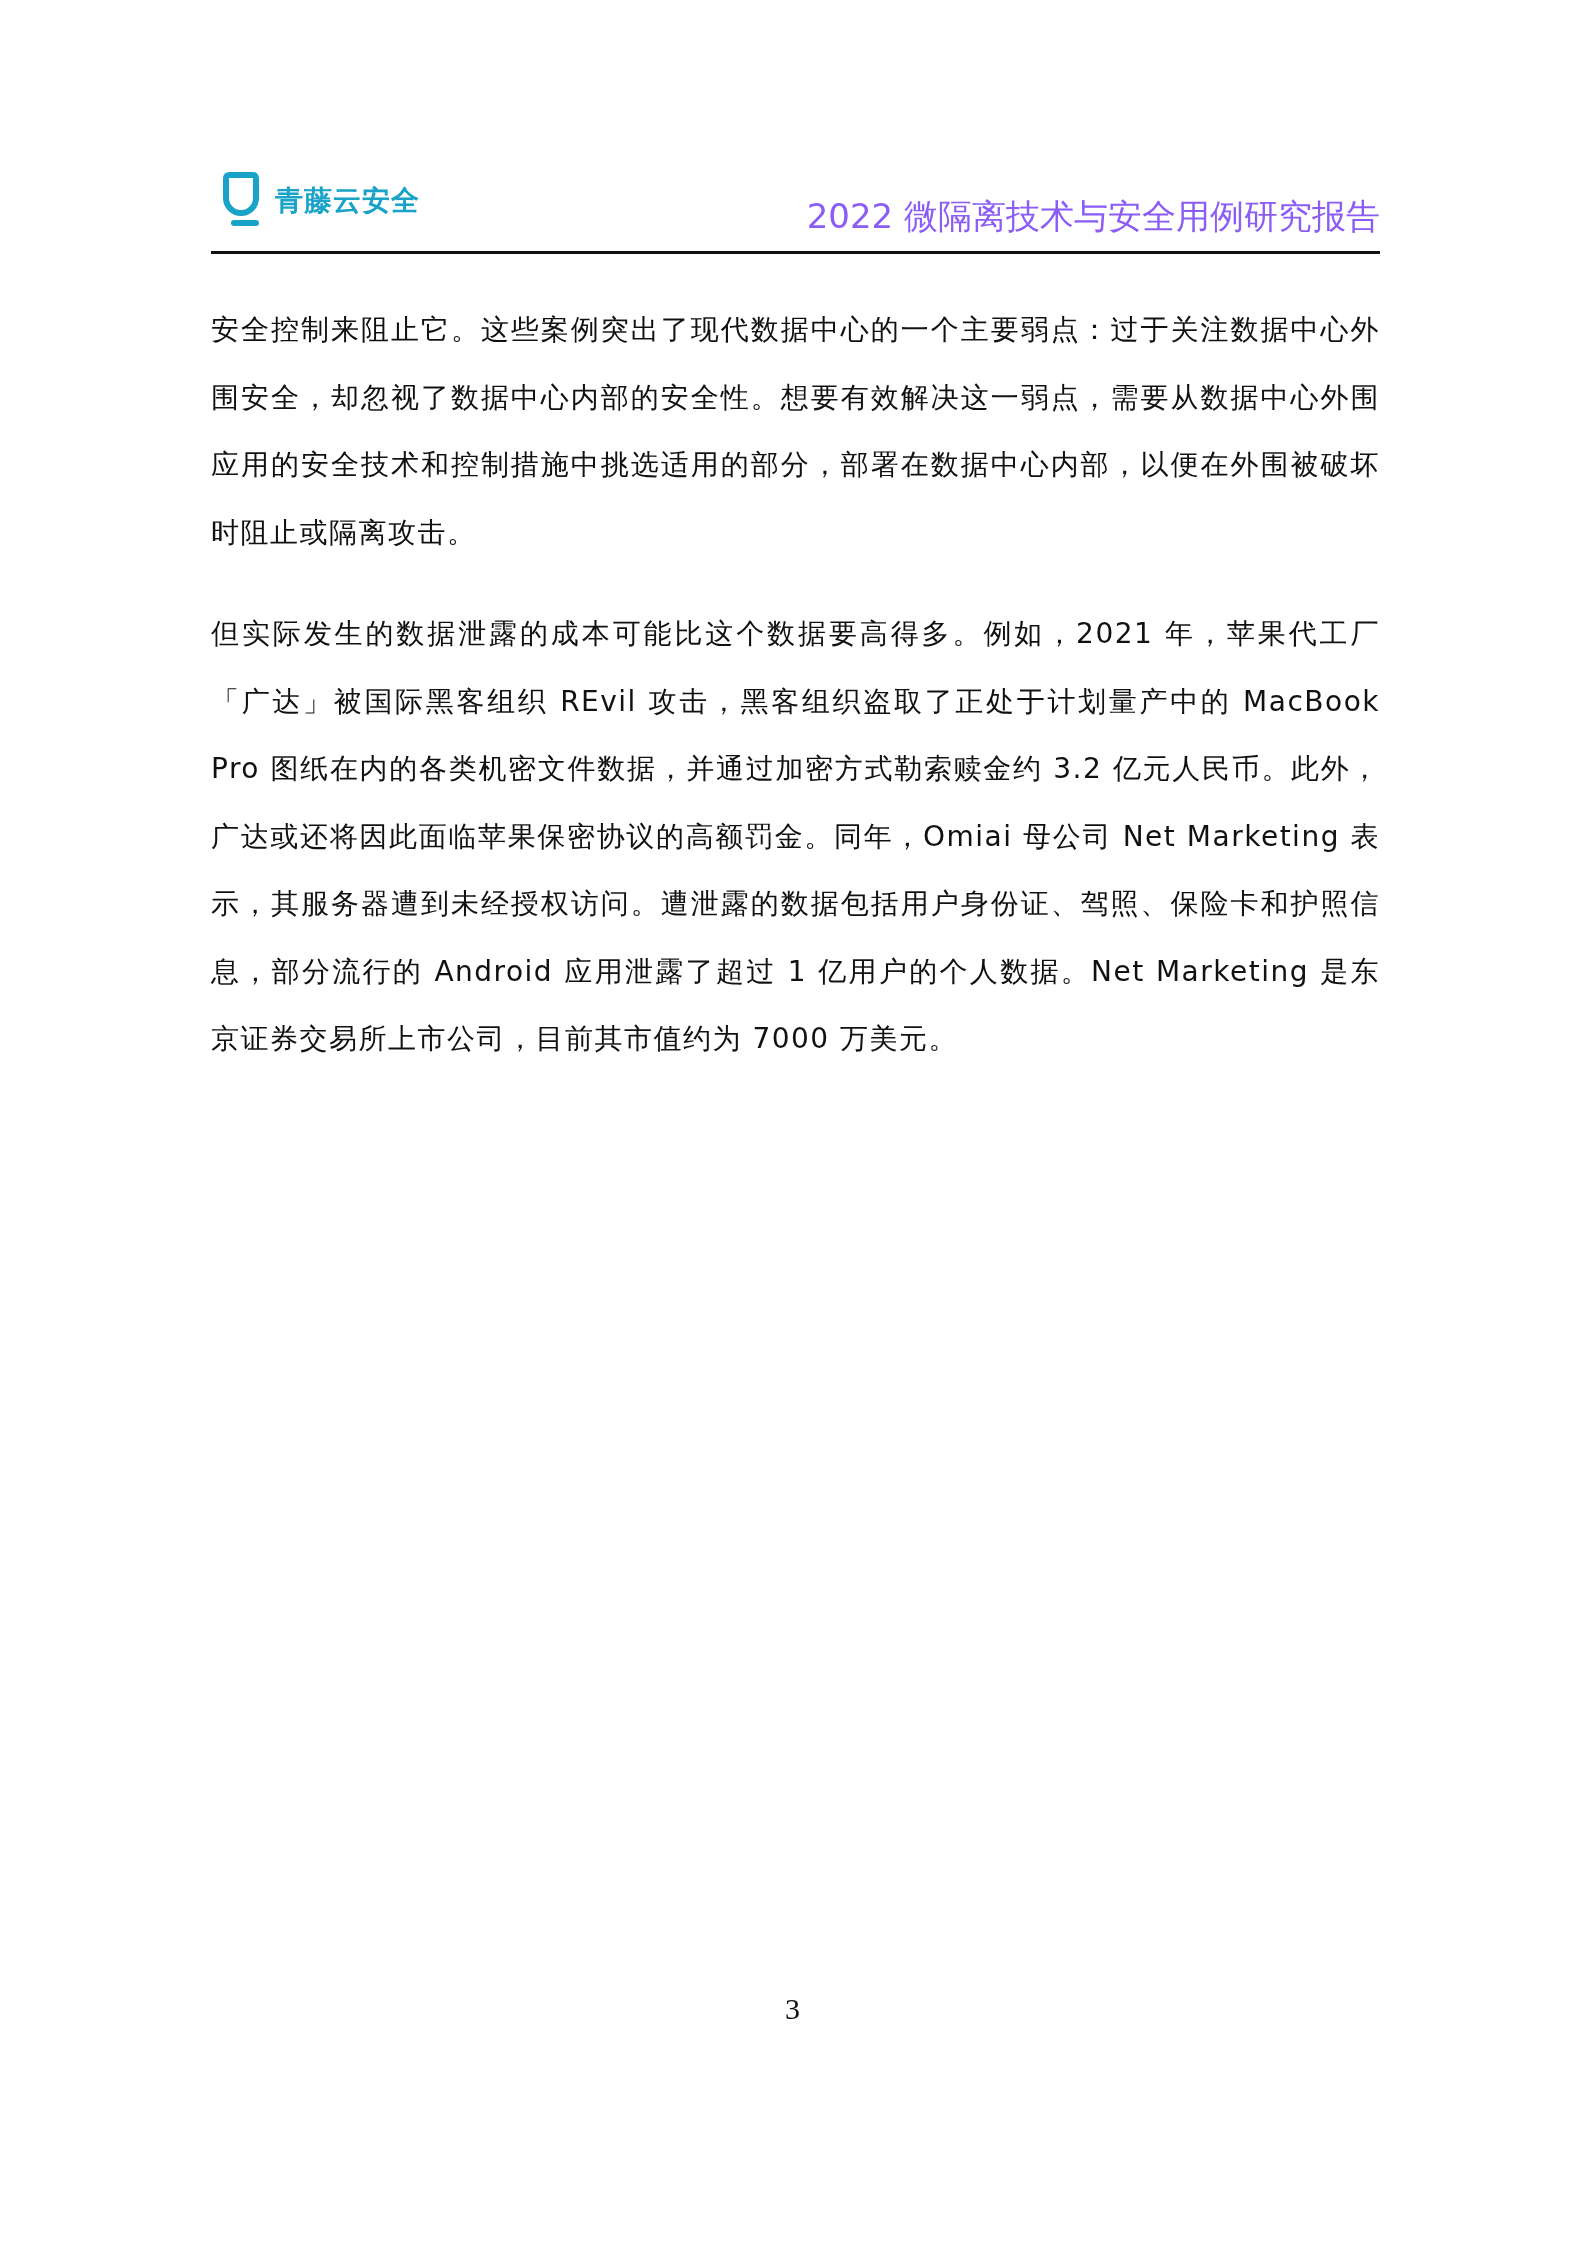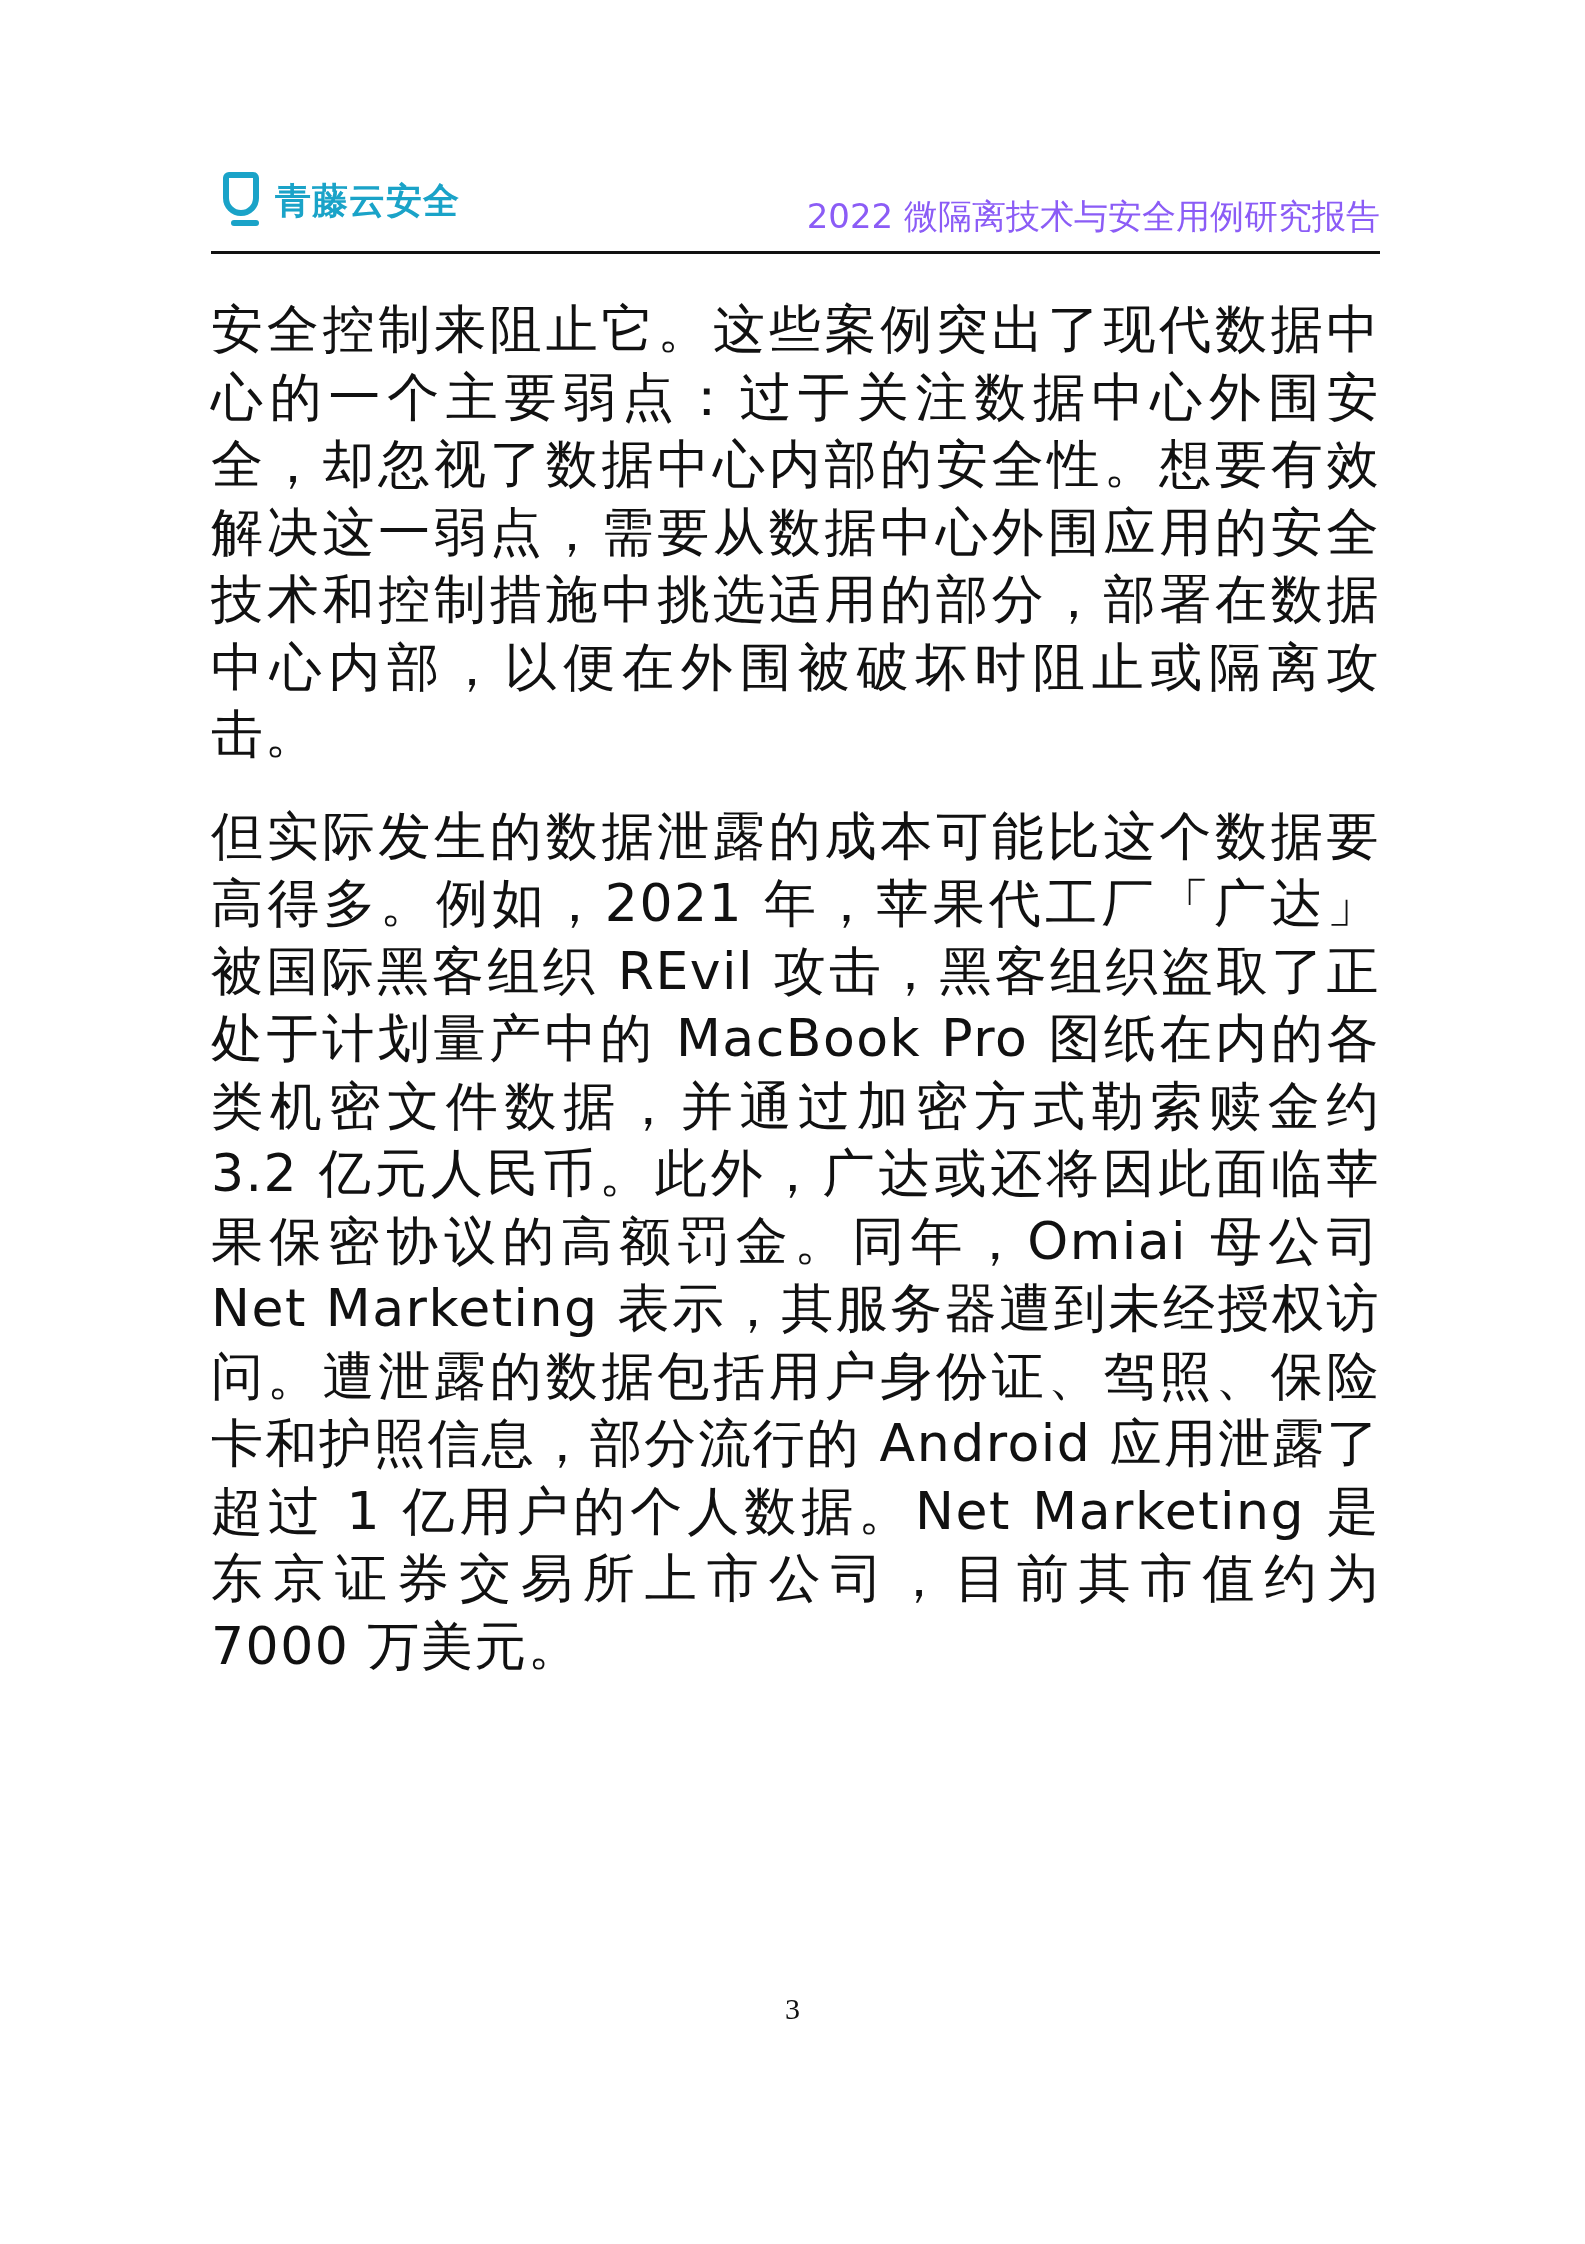--- a/index.html
+++ b/index.html
@@ -4,25 +4,25 @@
 <style>
   html, body { margin: 0; padding: 0; background: #ffffff; }
   body { width: 1585px; height: 2244px; position: relative; overflow: hidden;
          font-family: "DejaVu Sans", "Liberation Sans", sans-serif; color: #111111; }
   .header { position: absolute; left: 211px; top: 160px; width: 1169px; height: 92px; }
   .logo { position: absolute; left: 10px; top: 12px; display: flex; align-items: center; }
   .logo-mark { width: 40px; height: 58px; position: relative; margin-right: 14px; }
   .logo-mark .cup { position: absolute; left: 2px; top: 0; width: 30px; height: 38px;
     border: 6px solid #1aa3c8; border-radius: 6px 6px 18px 18px; box-sizing: border-box; width: 36px; height: 44px; }
   .logo-mark .base { position: absolute; left: 10px; top: 48px; width: 28px; height: 6px; background: #1aa3c8; border-radius: 3px; }
-  .logo-text { color: #1aa3c8; font-size: 36px; font-weight: bold; letter-spacing: 1px; }
+  .logo-text { color: #1aa3c8; font-size: 28px; font-weight: bold; letter-spacing: 1px; }
   .report-title { position: absolute; right: 0; top: 34px; font-size: 34px; color: #8b5cf6; }
   .header-rule { position: absolute; left: 211px; top: 251px; width: 1169px; height: 3px; background: #111; }
   .content { position: absolute; left: 211px; top: 296px; width: 1169px; }
-  .para { font-size: 52px; line-height: 67.5px; margin: 0 0 34px 0; text-align: justify; text-align-last: left;
+  .para { font-size: 28px; line-height: 67.5px; margin: 0 0 34px 0; text-align: justify; text-align-last: left;
           letter-spacing: 1.5px; }
   .page-number { position: absolute; left: 0; width: 1585px; top: 1992px; text-align: center;
                  font-family: "Liberation Serif", "DejaVu Serif", serif; font-size: 30px; color: #111; }
 </style>
 </head>
 <body>
 
 <div class="header">
   <div class="logo">
     <div class="logo-mark">

